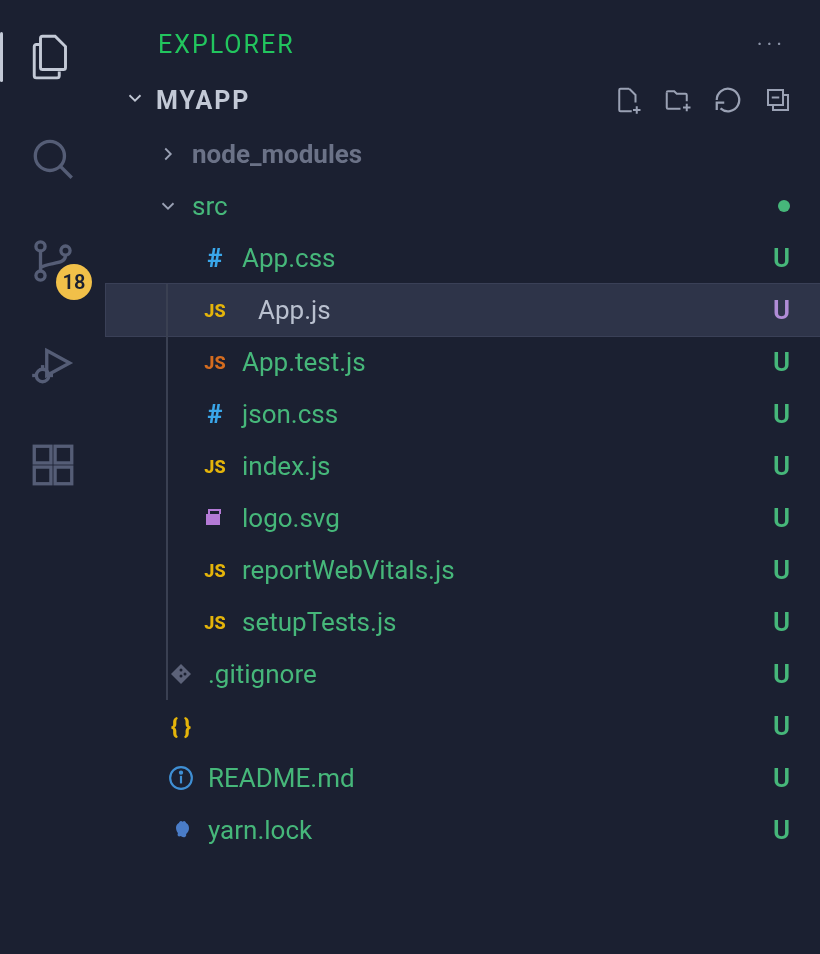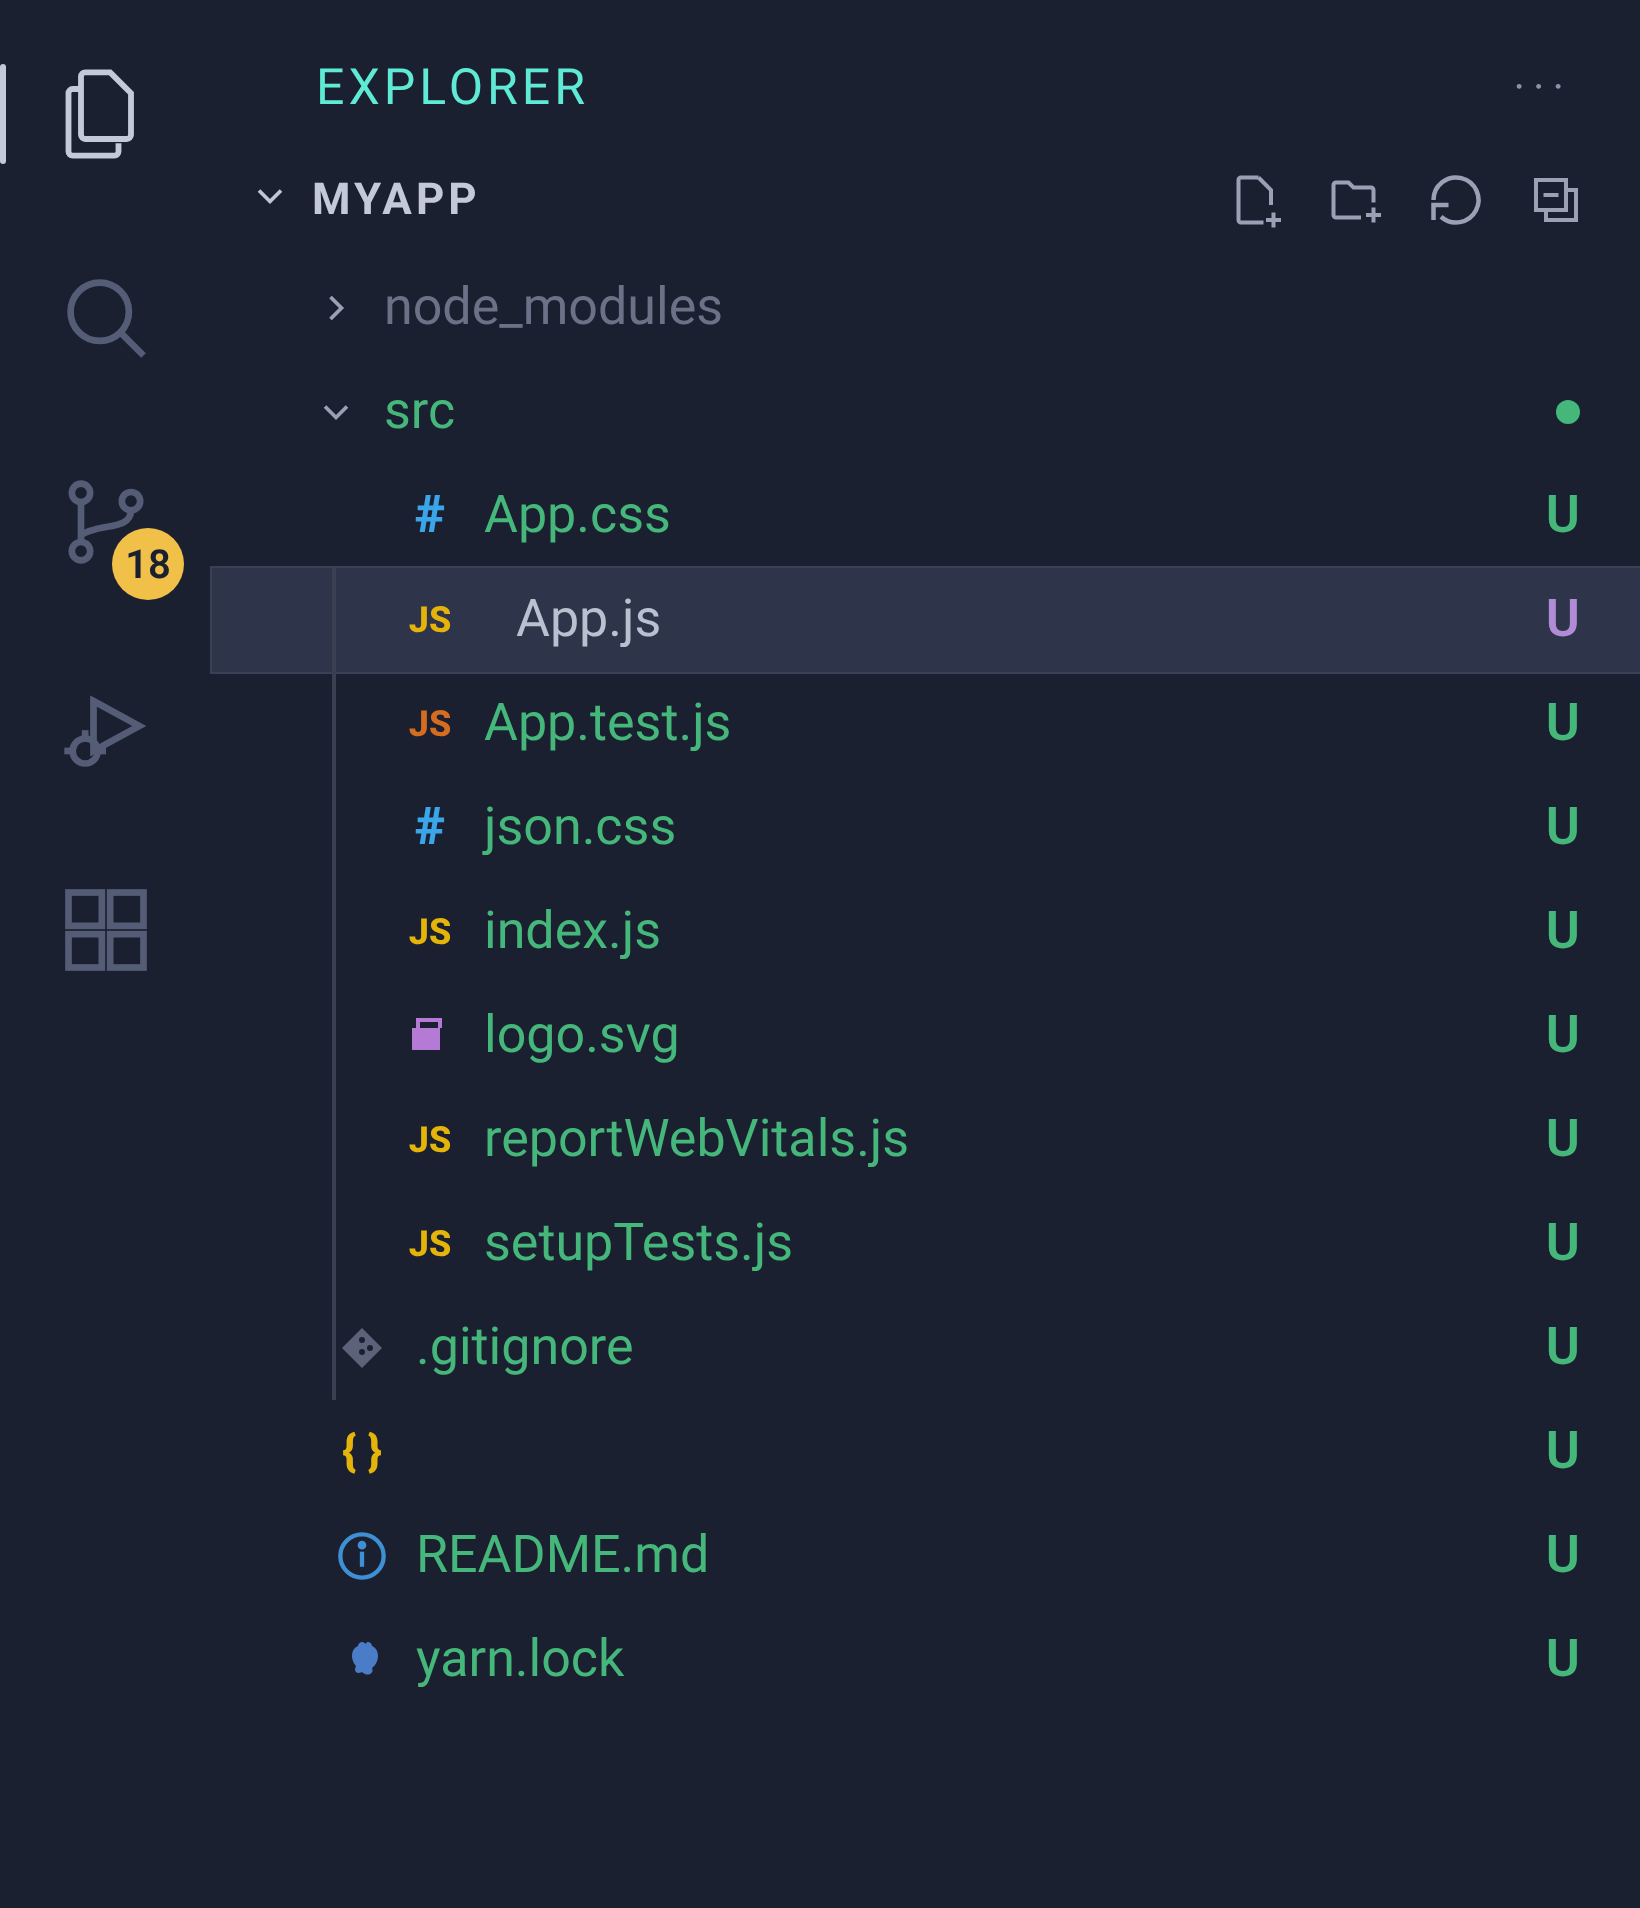--- a/index.html
+++ b/index.html
@@ -69,33 +69,33 @@
   .sb-header {
     height: 56px;
     display: flex;
     align-items: center;
     justify-content: space-between;
     padding: 0 34px 0 52px;
   }
   .sb-title {
     font-size: 25px;
     letter-spacing: 2px;
-    color: #5eead4;
+    color: #22c55e;
   }
   .sb-more { color:#8a92a6; cursor:pointer; letter-spacing:4px; font-size:22px;}
   .sb-section {
     height: 56px;
     display: flex;
     align-items: center;
     justify-content: space-between;
     padding: 0 26px 0 18px;
   }
   .sb-section-left { display:flex; align-items:center; gap:10px; }
   .sb-section-name {
-    font-size: 22px;
+    font-size: 25px;
     letter-spacing: 2px;
     font-weight: 700;
     color: #c3c9d6;
   }
   .sb-actions { display: flex; gap: 18px; color:#9aa1b4; }
   .sb-actions .action { width:32px; height:32px; display:flex; align-items:center; justify-content:center; cursor:pointer;}
   .sb-actions svg { width: 30px; height: 30px; }
 
   
   .tree { position: relative; }
@@ -127,21 +127,21 @@
   .ico-js  { color:#e4b40a; }
   .ico-js-o{ color:#d56c1f; }
   .ico-json{ color:#e4b40a; }
   .ico-svg { color:#b47ad6; }
   .ico-md  { color:#3f8fd4; }
   .ico-git { color:#5c6279; }
   .ico-yarn{ color:#4a7cc7; }
 
   .name-default { color:#b9c0cf;margin-left:16px; }
   .name-green   { color:#46b77a; }
-  .name-grey    { color:#6b7287; }
+  .name-grey    { color:#6b7287;font-weight:bold; }
   .status {
     margin-left: auto;
     font-weight: 600;
   }
   .status.u   { color:#46b77a; font-size:26px;}
   .status.u-sel { color:#b08cd6; font-size:26px;}
   .status.dot { width:12px; height:12px; border-radius:50%; background:#46b77a; display:inline-block;}
 
   .guide {
     position: absolute;

